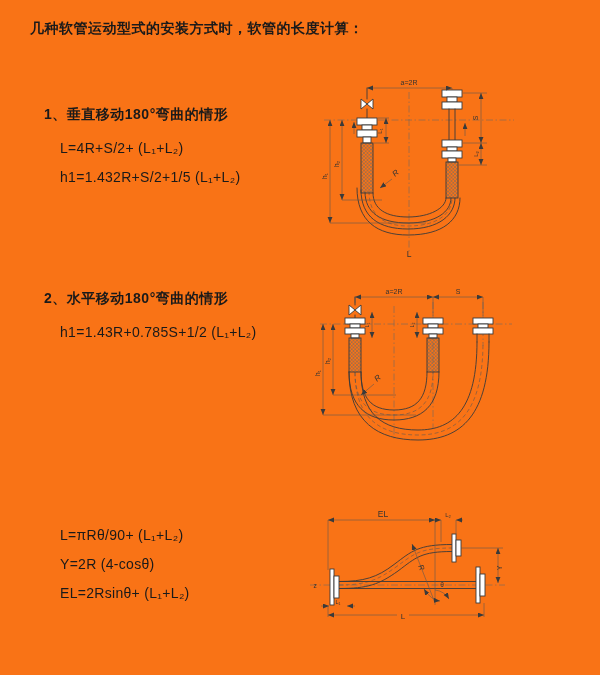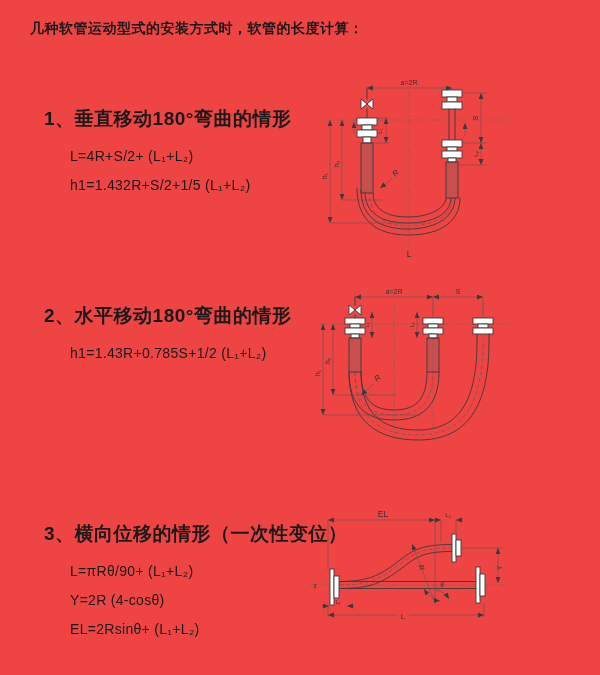--- a/index.html
+++ b/index.html
@@ -1,25 +1,25 @@
 <!DOCTYPE html>
 <html><head>
 <meta charset="utf-8">
 <style>
   html,body{margin:0;padding:0;}
   body{width:600px;height:675px;background:#ffffff;position:relative;
        font-family:"Liberation Sans","DejaVu Sans",sans-serif;color:#1a1a1a;overflow:hidden;}
-  .page{position:absolute;inset:0;background:#ef4444;}
+  .page{position:absolute;inset:0;background:#f97316;}
   .doc-title{position:absolute;left:30px;top:20px;font-size:14px;font-weight:700;letter-spacing:.5px;white-space:nowrap;}
   .section{position:absolute;left:44px;}
   #sec1{top:106px}
-  #sec2{top:303px}
+  #sec2{top:290px}
   #sec3{top:521px}
-  .heading{font-size:19px;font-weight:700;letter-spacing:.5px;margin:0 0 10px 0;white-space:nowrap;text-align:center;}
-  .formula{font-size:14px;font-weight:400;margin-left:26px;line-height:29px;letter-spacing:.3px;white-space:nowrap;}
+  .heading{font-size:14px;font-weight:700;letter-spacing:.5px;margin:0 0 10px 0;white-space:nowrap;}
+  .formula{font-size:14px;font-weight:400;margin-left:16px;line-height:29px;letter-spacing:.3px;white-space:nowrap;}
   svg.diagram{position:absolute;overflow:visible;}
   #svg1{left:308px;top:76px;}
   #svg2{left:308px;top:288px;}
   #svg3{left:298px;top:500px;}
   svg text{fill:#333;font-family:"Liberation Sans","DejaVu Sans",sans-serif;}
   .ln{stroke:#3a3a3a;stroke-width:.9;fill:none;stroke-linecap:round;}
   .thin{stroke:#555;stroke-width:.55;fill:none;}
   .cl{stroke:#666;stroke-width:.55;fill:none;stroke-dasharray:7 2.5 1.5 2.5;}
   .hd{stroke-dasharray:4 2.6;}
   .fl{fill:#fff;stroke:#3a3a3a;stroke-width:.9;}
@@ -37,21 +37,20 @@
     <div class="formula">L=4R+S/2+ (L₁+L₂)</div>
     <div class="formula">h1=1.432R+S/2+1/5 (L₁+L₂)</div>
   </div>
 
   <div class="section" id="sec2">
     <div class="heading"><span>2、</span><span>水平移动180°弯曲的情形</span></div>
     <div class="formula">h1=1.43R+0.785S+1/2 (L₁+L₂)</div>
   </div>
 
   <div class="section" id="sec3">
-    <div class="heading"><span>3、</span><span>横向位移的情形（一次性变位）</span></div>
     <div class="formula">L=πRθ/90+ (L₁+L₂)</div>
     <div class="formula">Y=2R (4-cosθ)</div>
     <div class="formula">EL=2Rsinθ+ (L₁+L₂)</div>
   </div>
 
   <svg id="svg1" class="diagram" width="220" height="186" viewBox="0 0 220 186">
     <defs>
       <marker id="ar1" markerWidth="7" markerHeight="6" refX="6.2" refY="2.5" orient="auto-start-reverse" markerUnits="userSpaceOnUse">
           <path d="M0,0 L6.2,2.5 L0,5 Z" fill="#3a3a3a"></path>
         </marker>

